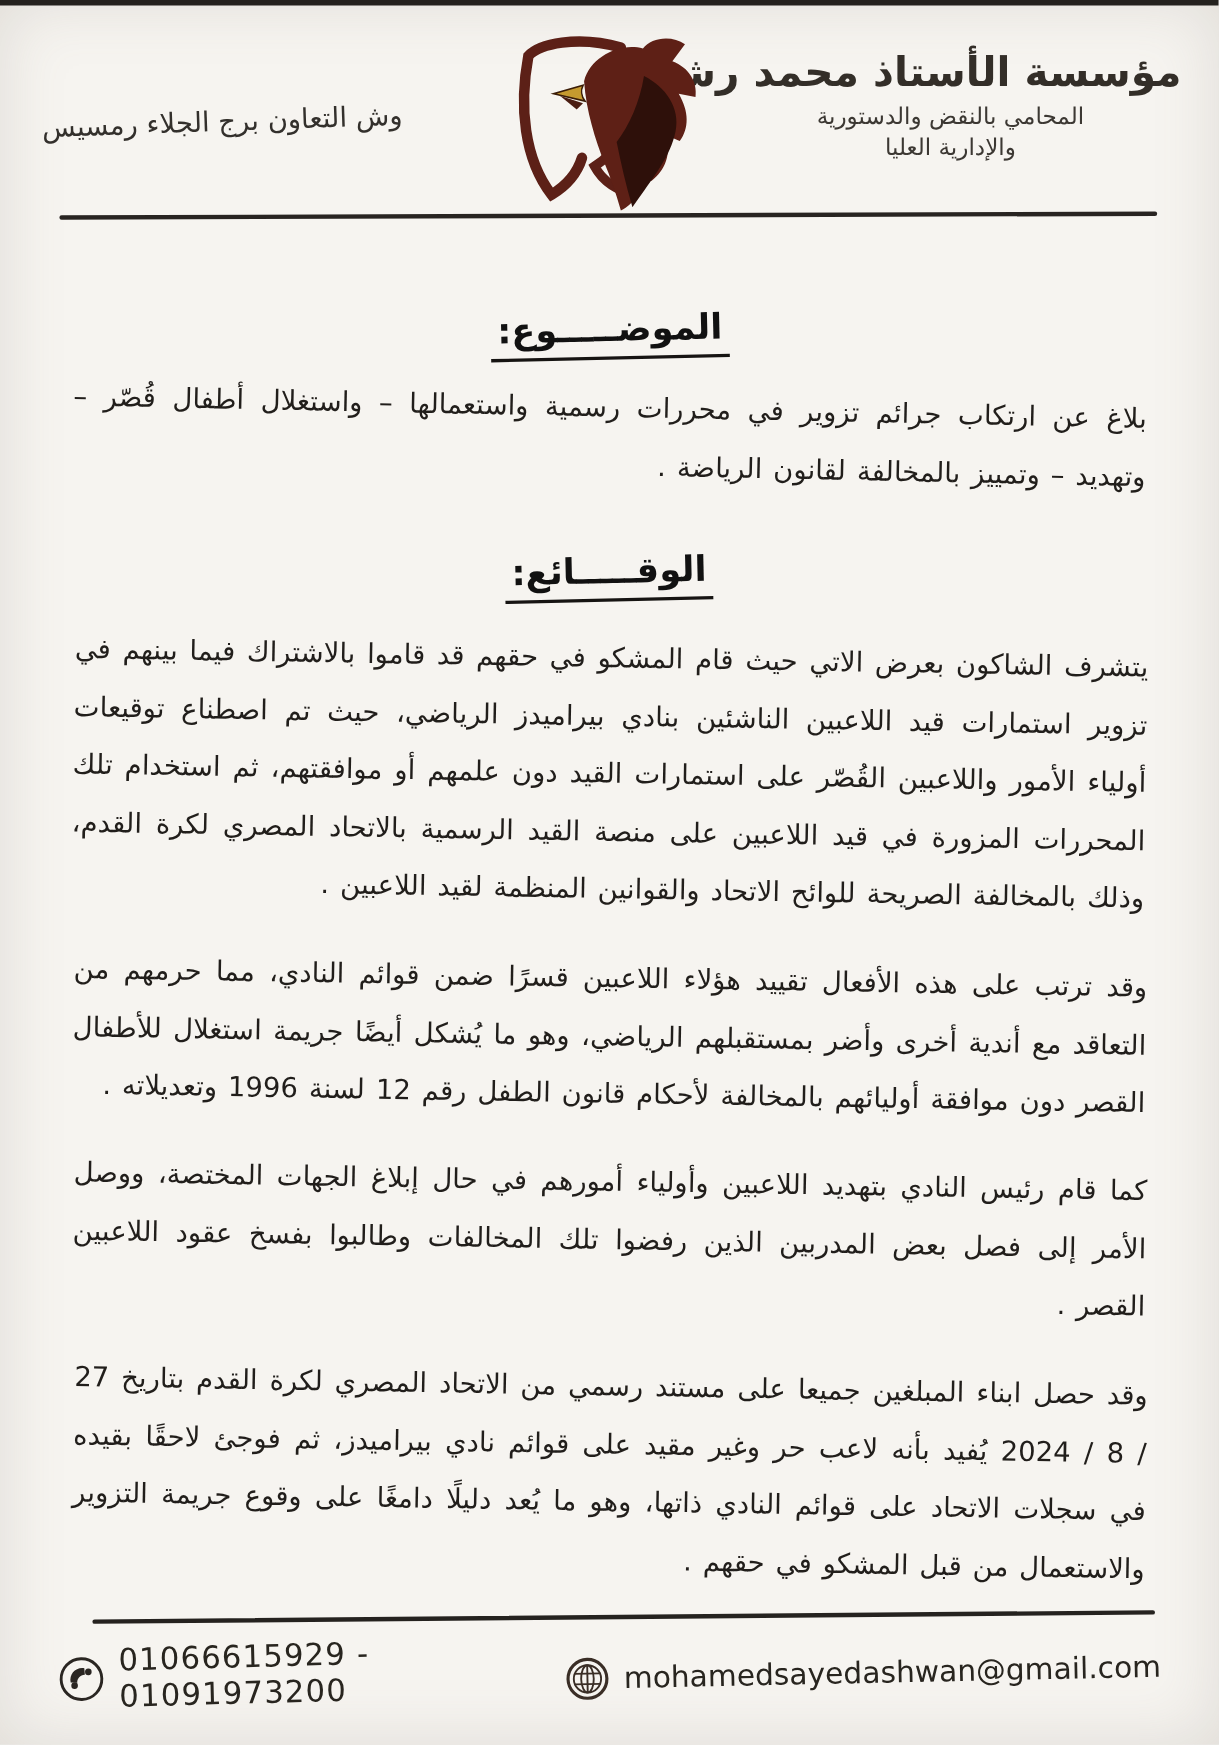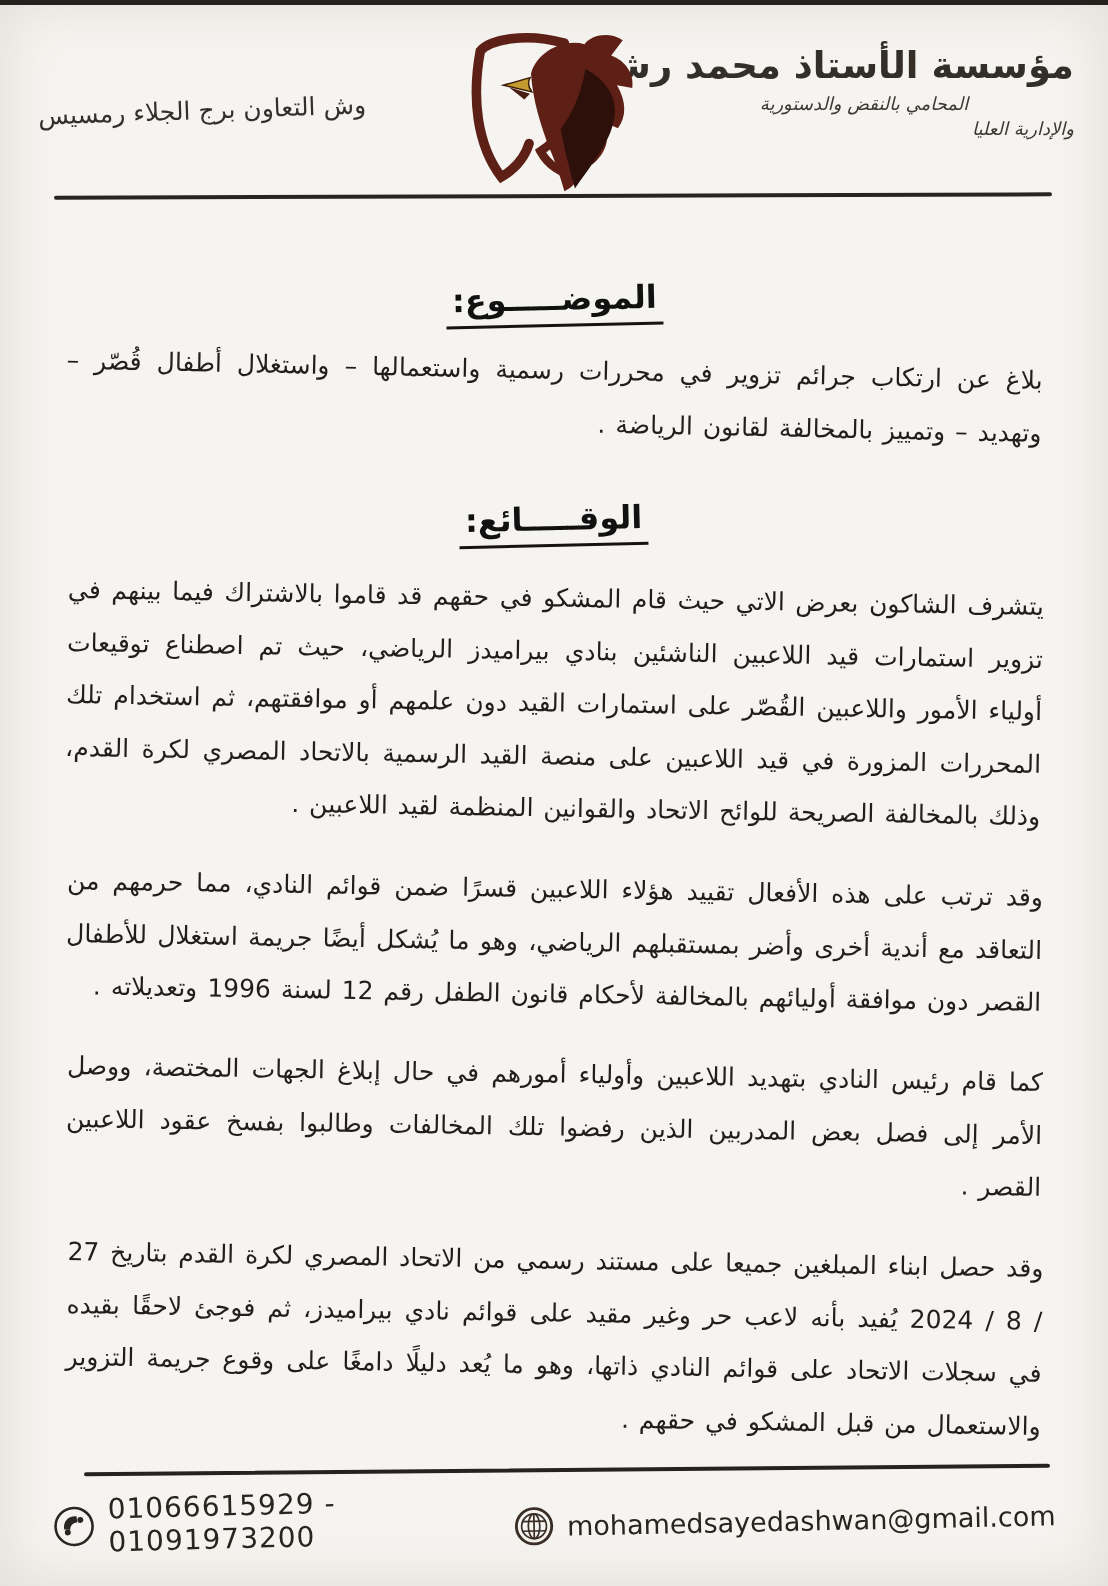--- a/index.html
+++ b/index.html
@@ -24,22 +24,22 @@
   
   .letterhead { position: absolute; top: 0; left: 0; right: 0; height: 200px; }
   .org-block {
     position: absolute; top: 44px; right: 34px; width: 420px;
     text-align: center; direction: rtl; color: #353029;
   }
   .org-title {
     font-size: 37px; font-weight: bold; letter-spacing: -1px;
     white-space: nowrap; color: #332e28;
   }
-  .org-sub { font-size: 18px; margin-top: 6px; color: #3c3833; line-height: 1.25; font-style: italic; }
-  .org-sub.second { margin-top: 2px; text-align: right; }
+  .org-sub { font-size: 21px; margin-top: 6px; color: #3c3833; line-height: 1.25; }
+  .org-sub.second { margin-top: 2px; }
   .logo-wrap { position: absolute; top: 26px; left: 442px; width: 220px; height: 172px; }
   .addr {
     position: absolute; top: 96px; left: 38px;
     font-size: 25px; color: #33302c; direction: rtl; white-space: nowrap;
     transform: rotate(-2deg);
   }
   .rule-top {
     position: absolute; top: 194px; left: 54px; right: 56px; height: 4px;
     background: #282421; border-radius: 3px; transform: rotate(-0.2deg);
   }

